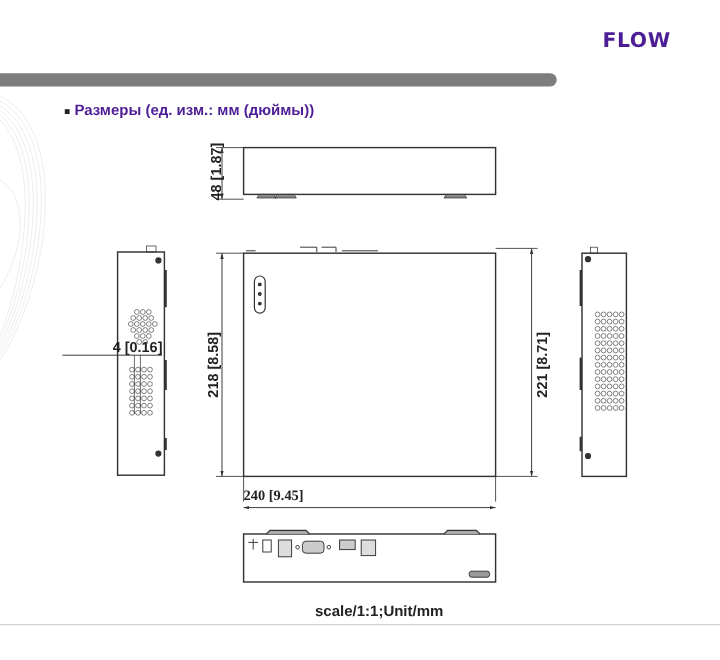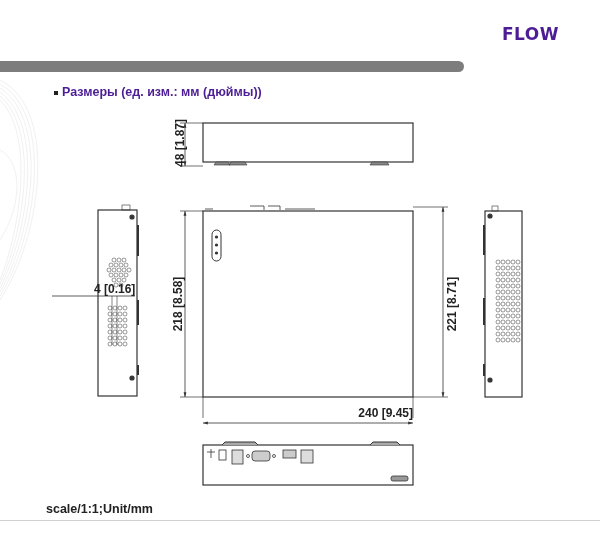--- a/index.html
+++ b/index.html
@@ -3,21 +3,21 @@
 <meta charset="utf-8">
 <style>
   html, body { margin:0; padding:0; }
   body { width:600px; height:550px; background:#ffffff; position:relative; overflow:hidden;
          font-family:"Liberation Sans", sans-serif; }
   .abs { position:absolute; }
   .logo { left:502px; top:24px; font-family:"DejaVu Sans", sans-serif; font-weight:bold; font-size:17px; color:#4c1d95; letter-spacing:0.5px; }
   .bar { left:0; top:61px; width:464px; height:11px; background:#7d7d7d; border-radius:0 6px 6px 0; }
   .heading { left:54px; top:85px; font-size:12.5px; font-weight:bold; color:#4c1d95; }
   .heading .bullet { display:inline-block; width:4px; height:4px; background:#222; margin-right:4px; vertical-align:middle; }
-  .caption { left:0; width:600px; top:502px; font-size:12.5px; font-weight:bold; color:#222; padding-left:46px; box-sizing:border-box;}
+  .caption { left:0; width:600px; top:502px; text-align:center; font-size:12.5px; font-weight:bold; color:#222; padding-left:32px; box-sizing:border-box;}
   .footline { left:0; top:520px; width:600px; height:1px; background:#d0d0d0; }
   .dimlabel { font-size:12px; font-weight:bold; color:#222; white-space:nowrap; }
   .vert { transform:rotate(-90deg); transform-origin:center; }
   svg { position:absolute; left:0; top:0; }
 </style>
 </head>
 <body>
 
 <svg width="600" height="550">
   <g fill="none" stroke="#e6e6e6" stroke-width="0.6">
@@ -188,16 +188,16 @@
       <rect x="301" y="450" width="12" height="13" fill="#ddd"></rect>
       <rect x="391" y="476" width="17" height="5" rx="2" fill="#999"></rect>
     </g>
   </g>
 </svg>
 
 <div class="abs dimlabel vert" style="left:150px;top:136px;width:60px;text-align:center;">48 [1.87]</div>
 <div class="abs dimlabel" style="left:56px;top:282px;margin-left:38px;">4 [0.16]</div>
 <div class="abs dimlabel vert" style="left:138px;top:297px;width:80px;text-align:center;">218 [8.58]</div>
 <div class="abs dimlabel vert" style="left:412px;top:297px;width:80px;text-align:center;">221 [8.71]</div>
-<div class="abs dimlabel" style="left:203px;top:406px;width:210px;text-align:right;">240 [9.45]</div>
+<div class="abs dimlabel" style="left:203px;top:406px;width:210px;text-align:left;font-family:Liberation Serif, serif;">240 [9.45]</div>
 
 <div class="abs caption">scale/1:1;Unit/mm</div>
 <div class="abs footline"></div>
 
 </body></html>

